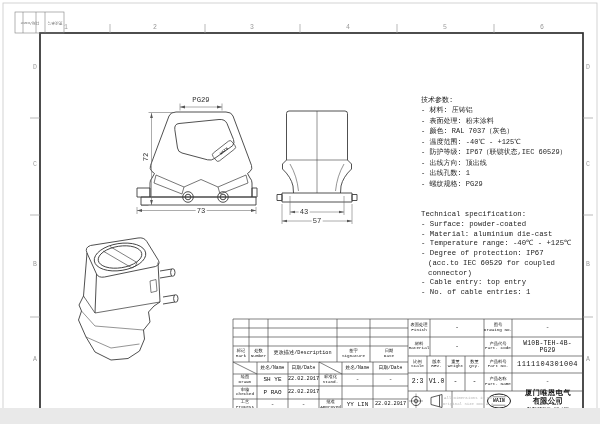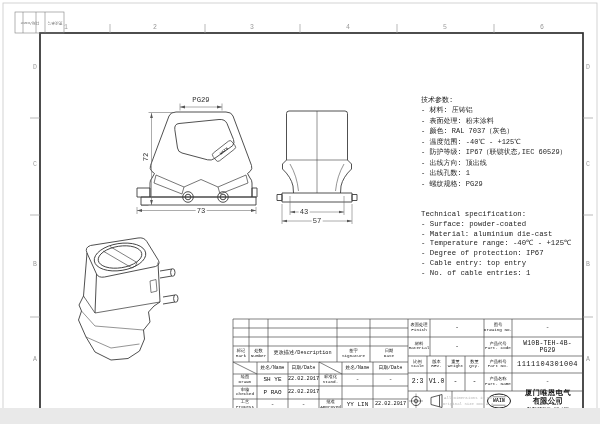--- a/index.html
+++ b/index.html
@@ -185,20 +185,21 @@
     <div>- 出线方向: 顶出线</div>
     <div>- 出线孔数: 1</div>
     <div>- 螺纹规格: PG29</div>
   </div>
   <div class="specs specs-en">
     <div>Technical specification:</div>
     <div>- Surface: powder-coated</div>
     <div>- Material: aluminium die-cast</div>
     <div>- Temperature range: -40℃ - +125℃</div>
     <div>- Degree of protection: IP67</div>
+    <div class="spec-indent">(acc.to IEC 60529 for coupled connector)</div>
     <div>- Cable entry: top entry</div>
     <div>- No. of cable entries: 1</div>
   </div>
 
   <div class="t f4" style="left:241px;top:354px">标记
 Mark</div>
   <div class="t f4" style="left:258.5px;top:354px">处数
 Number</div>
   <div class="t f55" style="left:302.5px;top:354px">更改描述/Description</div>
   <div class="t f4" style="left:353.5px;top:354px">签字

